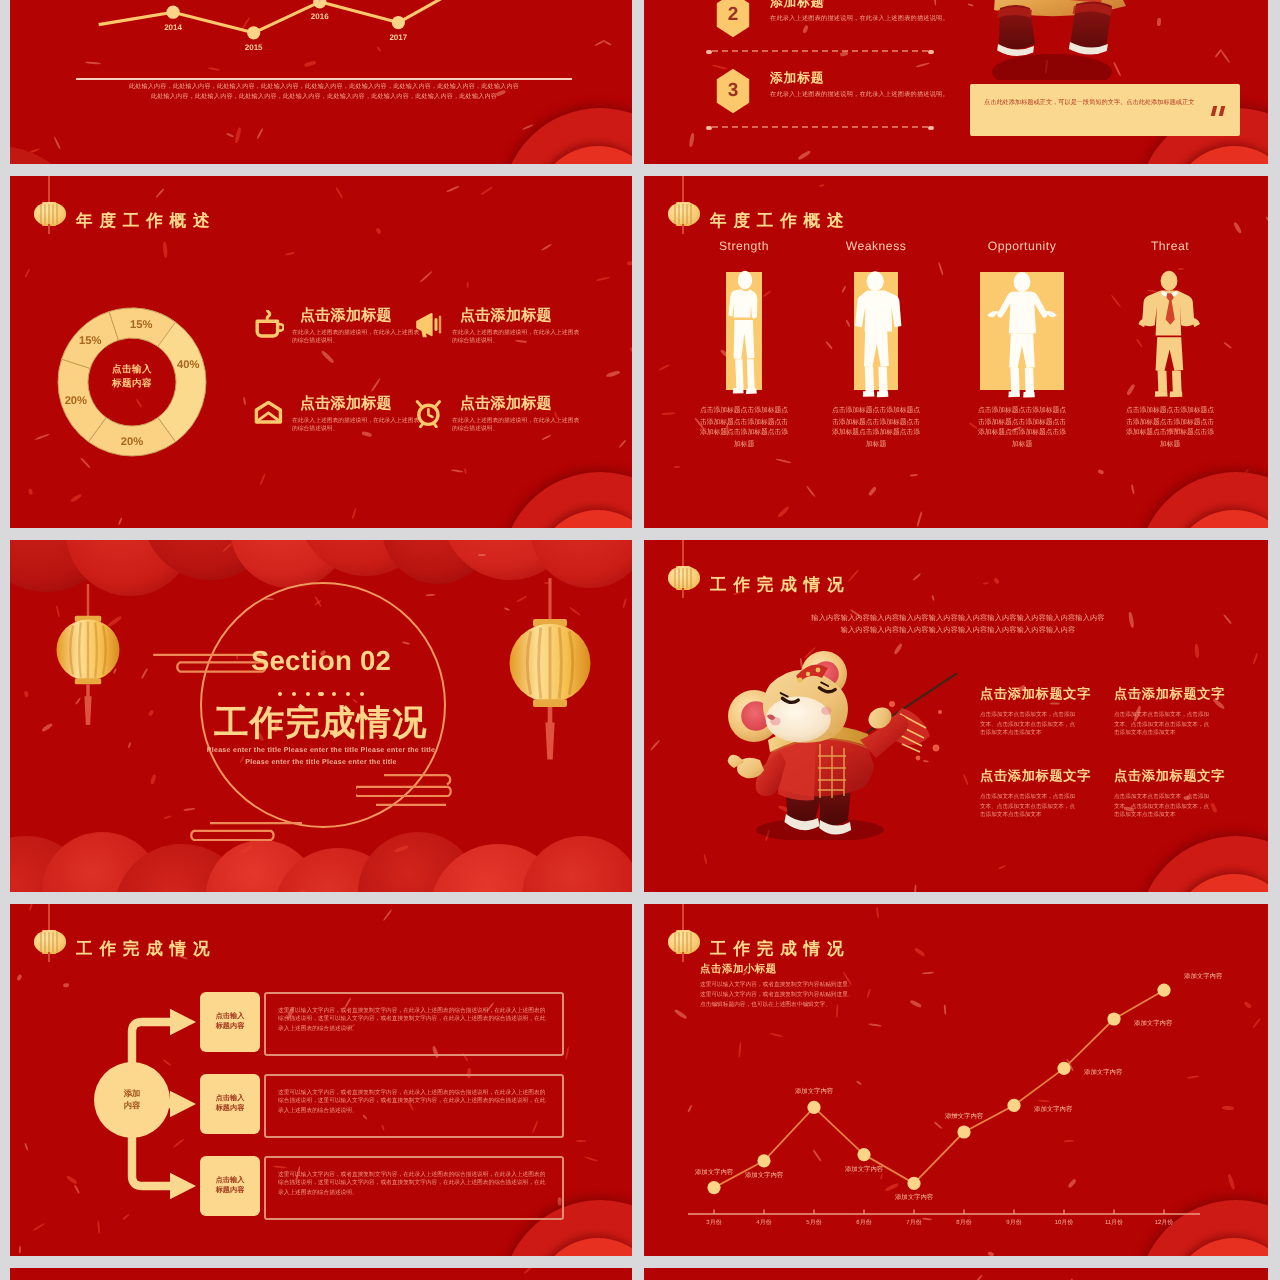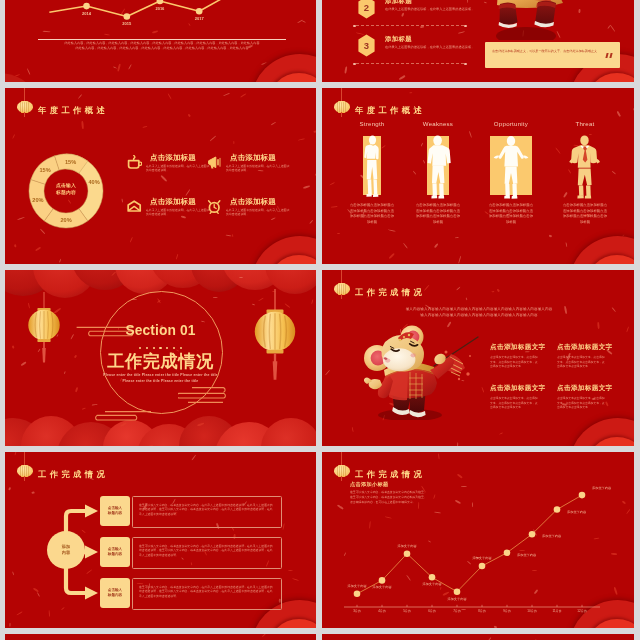--- a/index.html
+++ b/index.html
@@ -662,21 +662,21 @@
       <path d="M3.6 7.4 h42.4 a2.6 2.6 0 0 1 0 4.6 h-45.4 a2.6 2.6 0 0 1 0 -4.6z"></path>
       <path d="M10 16.4 h35"></path>
     </svg>
   </div>
   <div class="sd-cl sd-cl-b">
     <svg width="57" height="12" viewBox="0 0 57 12" fill="none" stroke="#ee8a55" stroke-width="1.1">
       <path d="M10 1.6 h46"></path>
       <path d="M5 5.4 h35.4 a2.6 2.6 0 0 1 0 4.6 h-38.4 a2.6 2.6 0 0 1 0 -4.6z"></path>
     </svg>
   </div>
-  <div class="sd-num">Section 01</div>
+  <div class="sd-num">Section 02</div>
   <div class="sd-dots"><b></b><b></b><b></b><b></b><b></b><b></b><b></b></div>
   <div class="sd-title">工作完成情况</div>
   <div class="sd-sub">
     <div class="sd-sl">Please enter the title Please enter the title Please enter the title</div>
     <div class="sd-sl">Please enter the title Please enter the title</div>
   </div>
 </div>
 
 <div class="slide col-r" style="top:270px">
   <div class="confetti">

